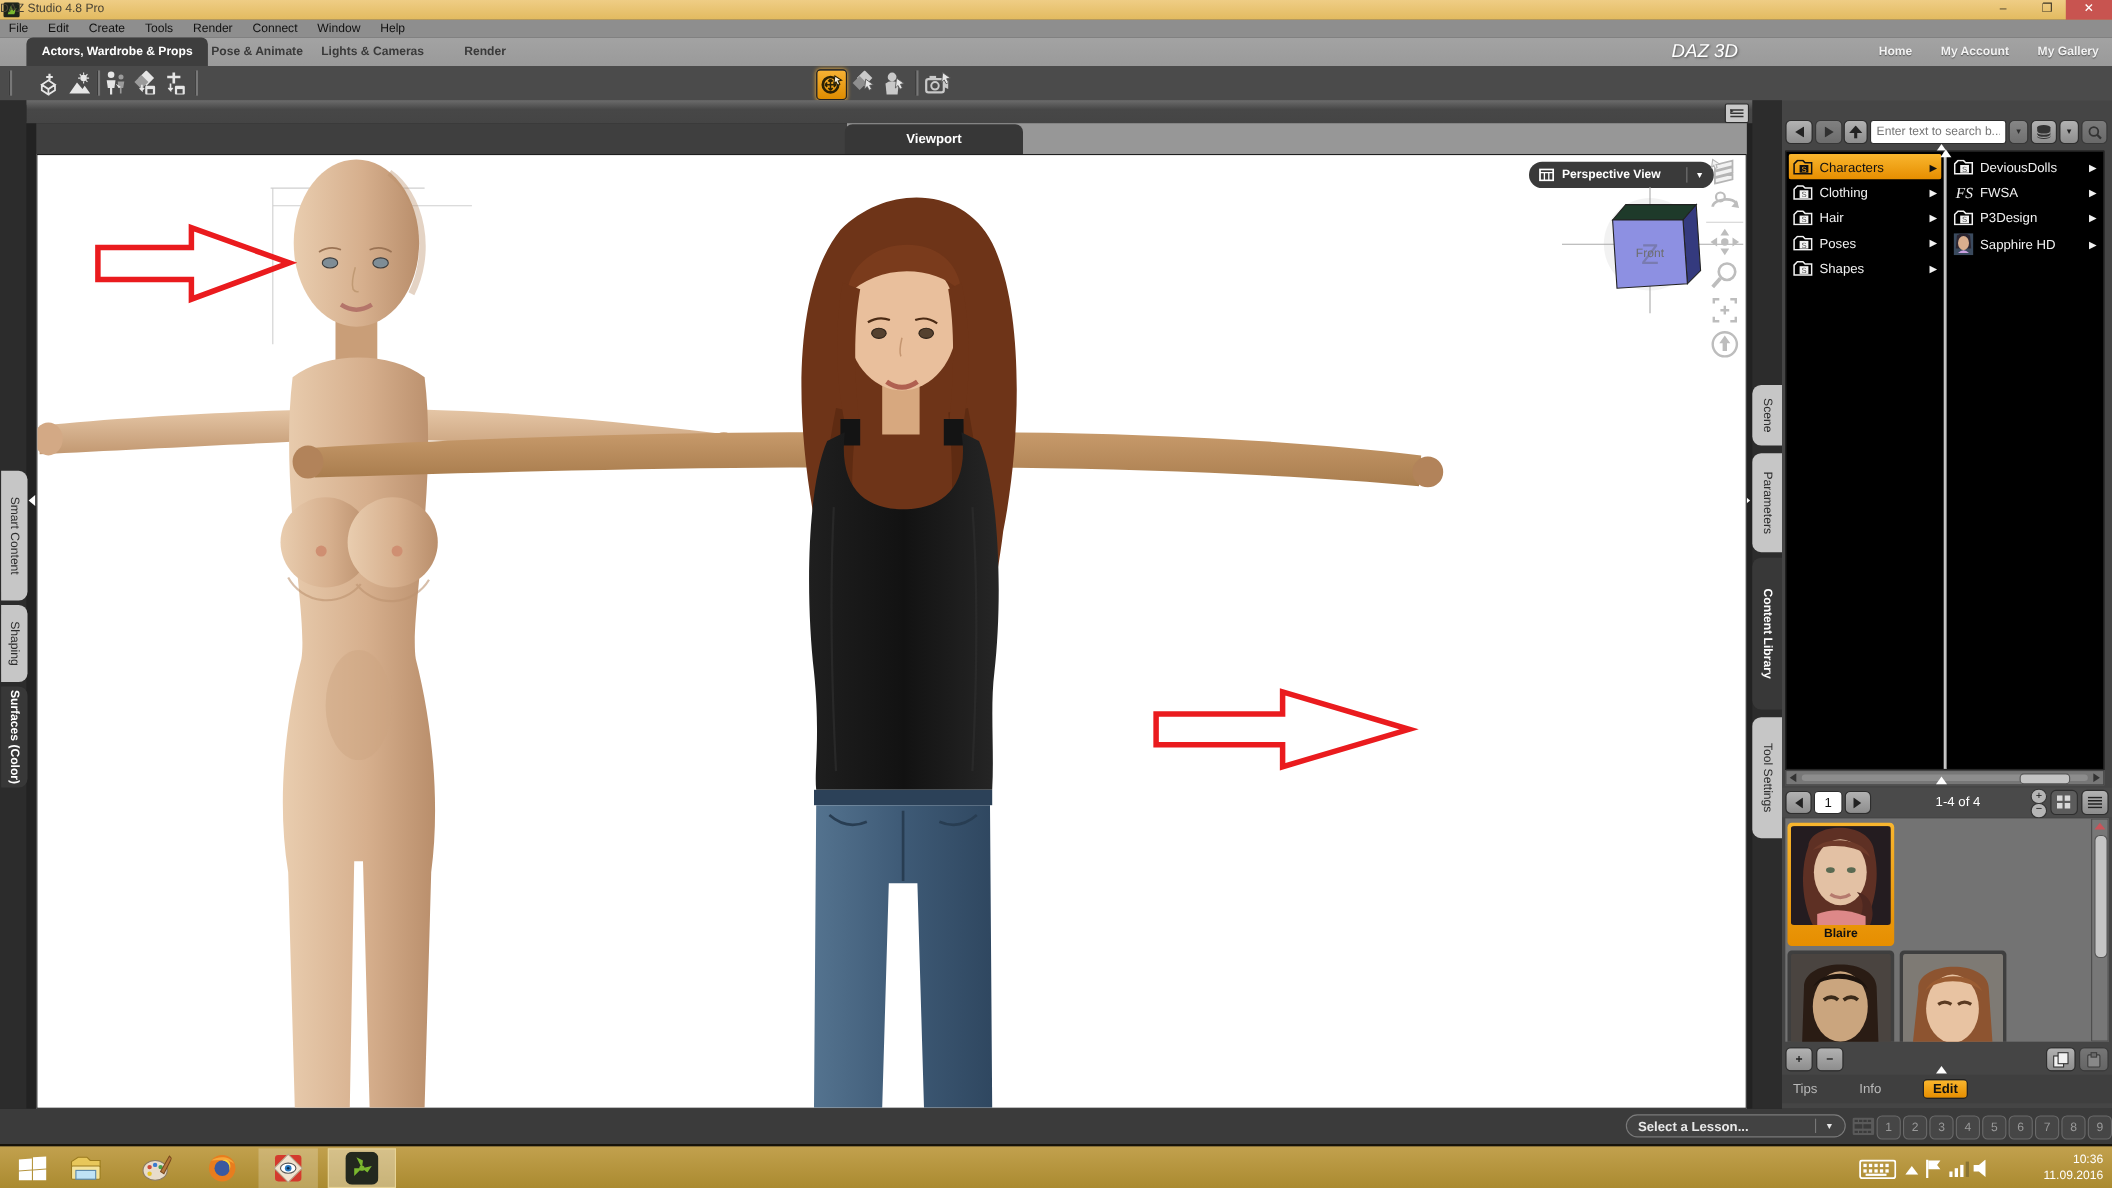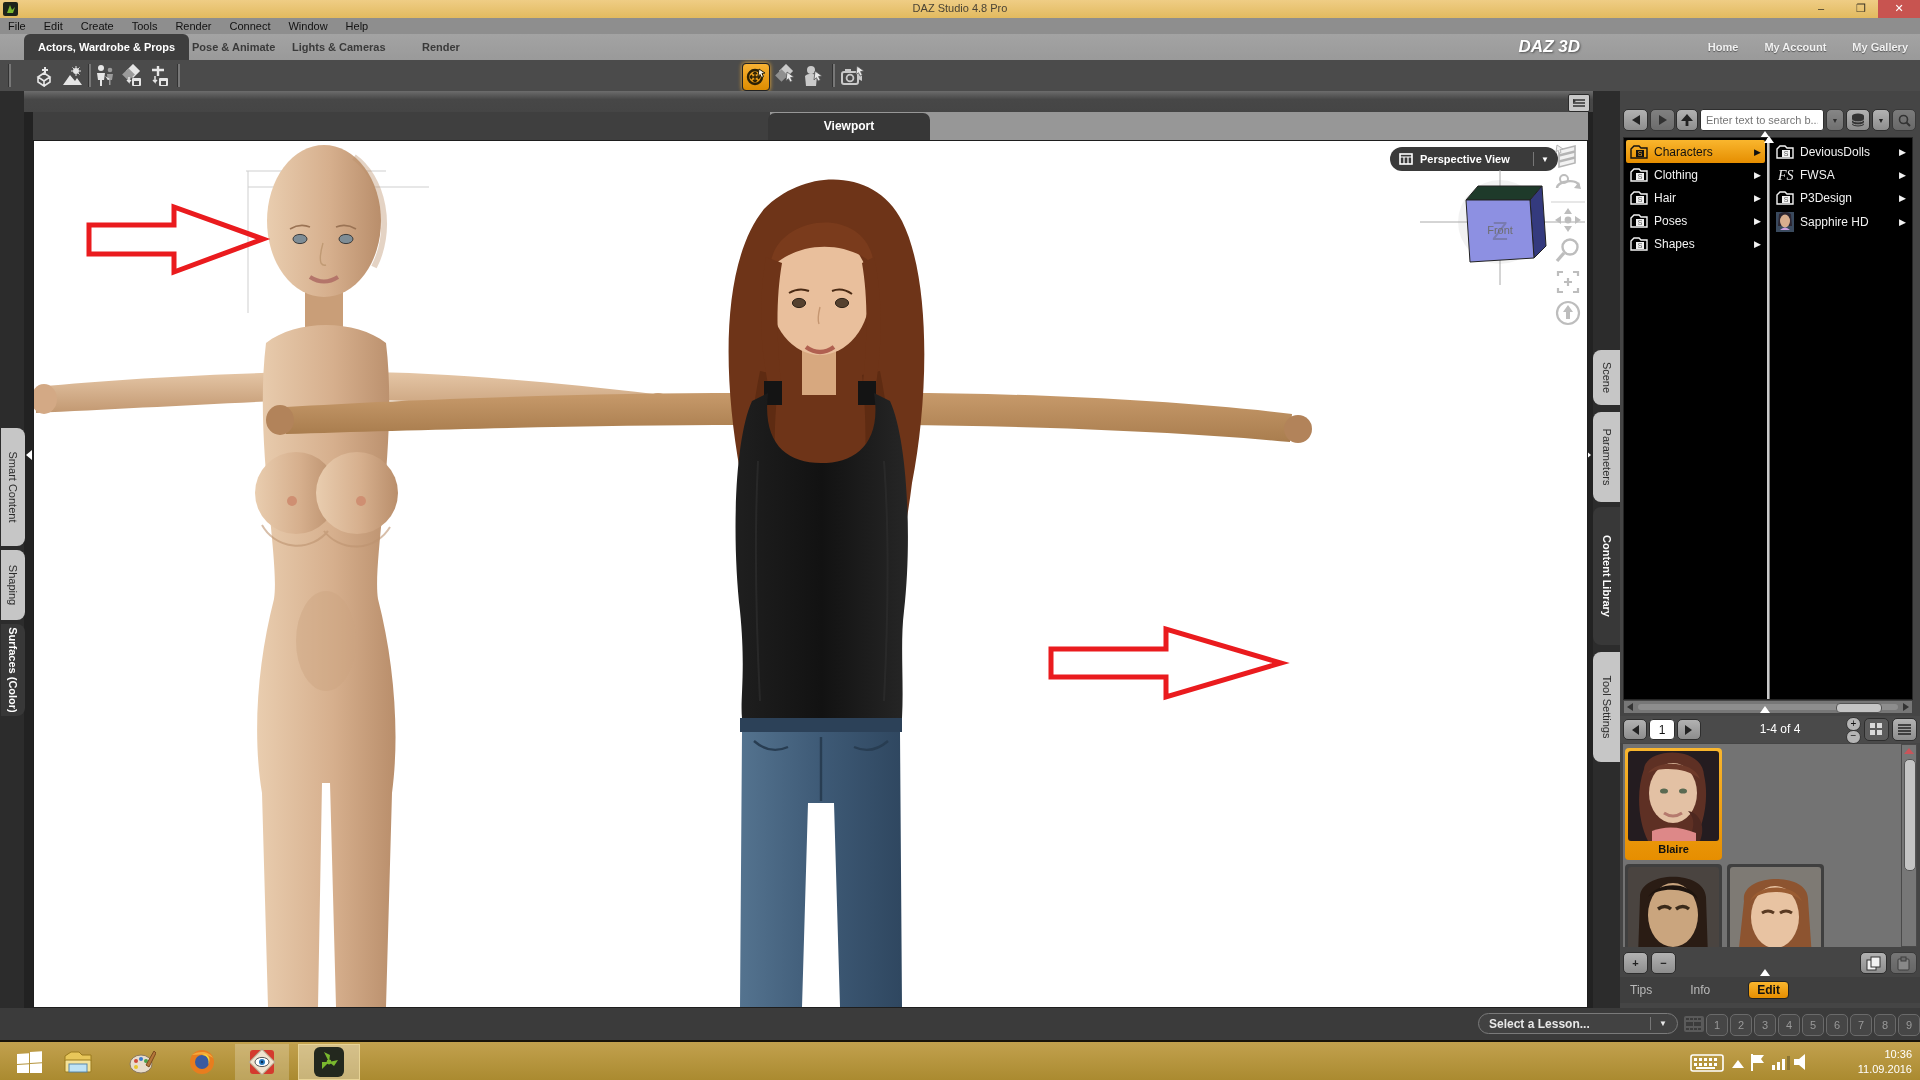--- a/index.html
+++ b/index.html
@@ -2,35 +2,35 @@
 <html><head>
 <meta charset="utf-8">
 <style>
   html,body{margin:0;padding:0;background:#222;}
   body{width:1920px;height:1080px;position:relative;overflow:hidden;
        font-family:"Liberation Sans",sans-serif;-webkit-font-smoothing:antialiased;}
   .a{position:absolute;}
   
   .titlebar{left:0;top:0;width:1920px;height:18px;background:linear-gradient(#efcd85,#e2ba5f);
             color:#4a4335;font-size:11px;}
-  .titlebar .title{position:absolute;left:0;right:0;top:2px;text-align:center;}
+  .titlebar .title{position:absolute;left:0;right:0;top:2px;}
   .winbtn{position:absolute;top:0;height:18px;width:30px;text-align:center;line-height:17px;
           color:#3a3425;font-size:11px;}
   .closebtn{background:#c85450;color:#fff;width:42px;}
   
   .menubar{left:0;top:18px;width:1920px;height:16px;background:#8e8e8e;color:#111;
            font-size:11px;display:flex;align-items:center;gap:18px;padding-left:8px;box-sizing:border-box;}
   .menubar span{cursor:default;}
   
   .tabrow{left:0;top:34px;width:1920px;height:42px;background:linear-gradient(#a3a3a3,#949494);}
   .acttab{position:absolute;top:0;height:26px;line-height:26px;font-size:11px;font-weight:bold;
           color:#3a3a3a;padding:0 14px;}
   .acttab.active{background:#3e3e3e;color:#fff;border-radius:6px 6px 0 0;}
   .brand{position:absolute;top:0;height:26px;right:340px;color:#fff;font-size:17px;
-         font-style:italic;font-weight:bold;line-height:26px;text-shadow:1px 1px 2px #555;}
+         font-style:italic;font-weight:normal;line-height:26px;text-shadow:1px 1px 2px #555;}
   .brandlinks{position:absolute;top:0;height:26px;right:12px;display:flex;gap:26px;
               color:#f2f2f2;font-size:11px;font-weight:bold;line-height:26px;text-shadow:0 1px 1px #555;}
   
   .toolbar{left:0;top:60px;width:1920px;height:31px;background:#4b4b4b;}
   .tsep{position:absolute;top:4px;width:2px;height:23px;background:#777;border-left:1px solid #333;}
   .tool{position:absolute;top:3px;width:26px;height:26px;border-radius:4px;display:flex;
         align-items:center;justify-content:center;}
   .tool.activeTool{background:linear-gradient(#f7b234,#dd8c00);border:1px solid #222;box-shadow:0 0 4px #f7b234;}
   
   .substrip{left:0;top:91px;width:1920px;height:21px;background:linear-gradient(#6c6c6c,#474747 40%,#454545);}

